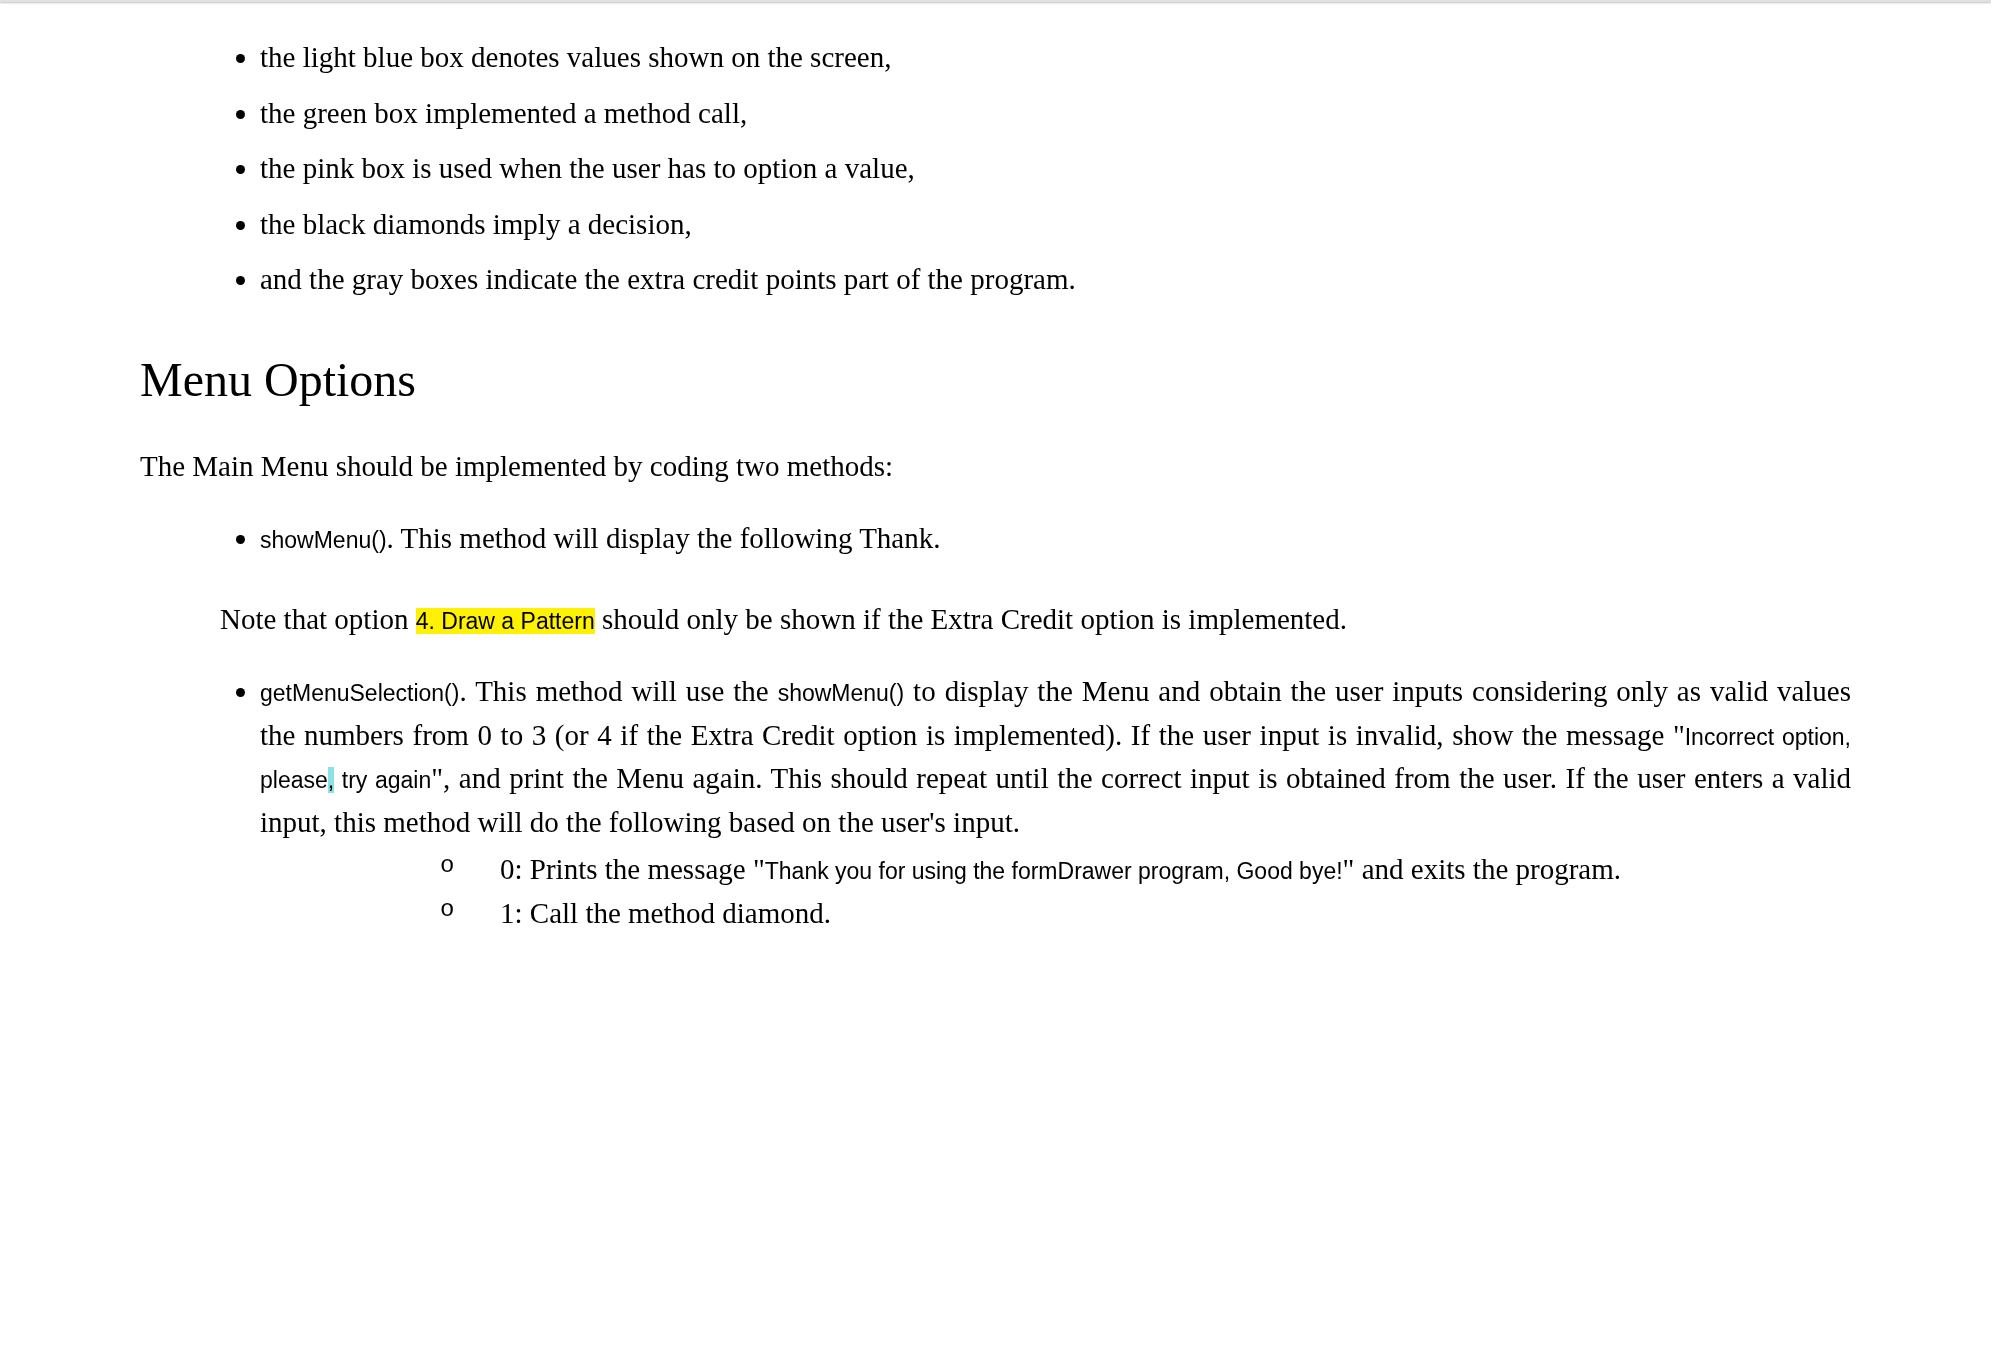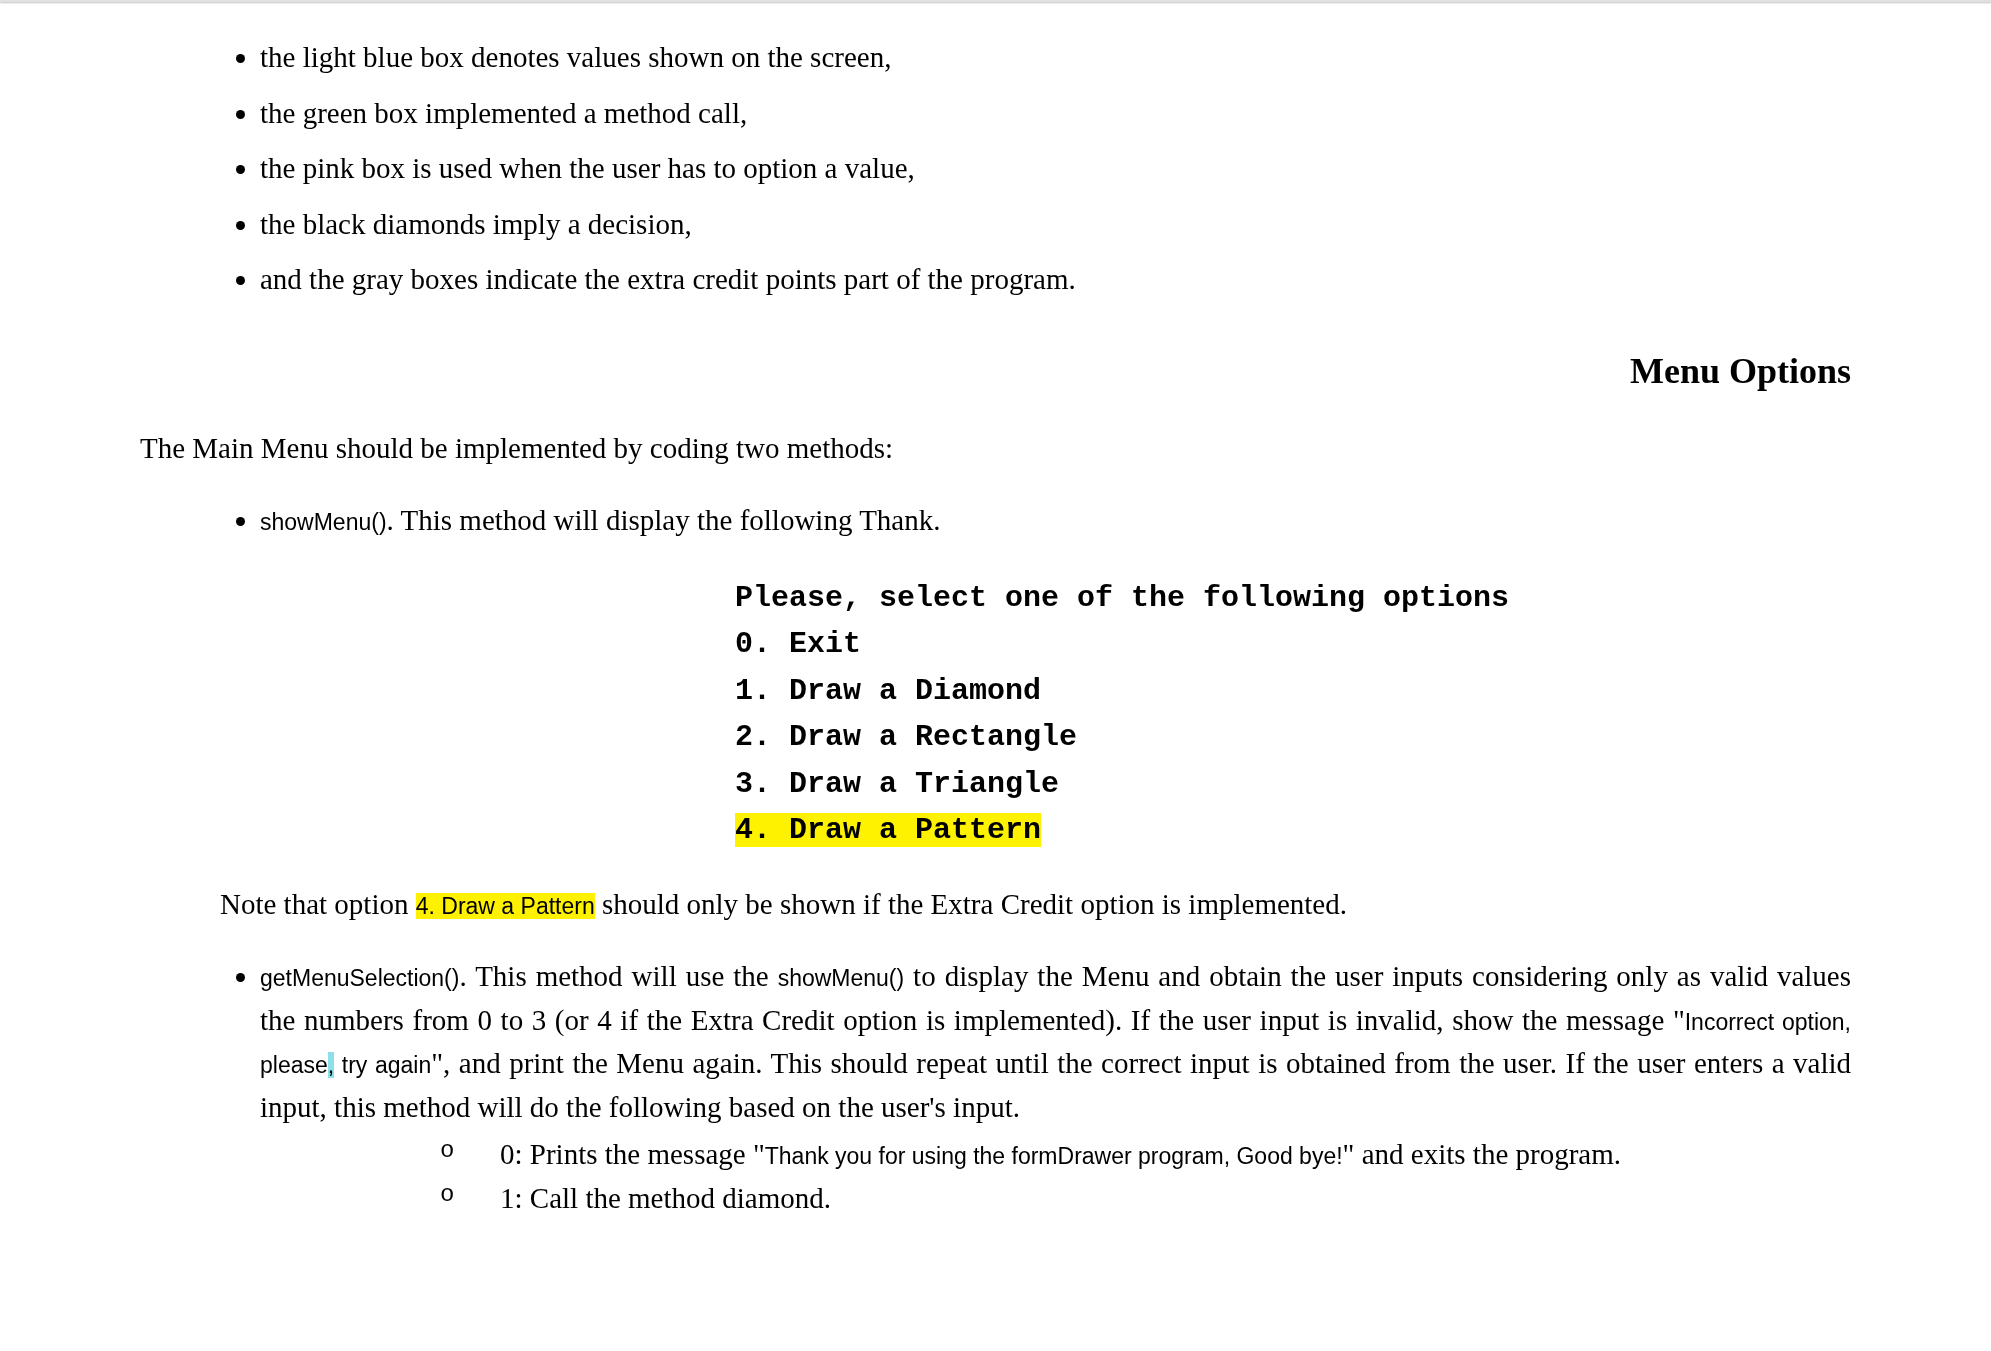--- a/index.html
+++ b/index.html
@@ -26,24 +26,23 @@
   .intro {}
   ul.disc {
     list-style: disc;
     padding-left: 120px;
     margin: 28px 0 36px 0;
   }
   ul.disc > li {
     padding: 6px 0;
   }
   h2.section {
-    font-size: 36px;
-    font-weight: bold;
+    font-size: 48px;
+    font-weight: normal;
     margin: 28px 0 28px 0;
-    text-align: right;
   }
   .body-text {}
   ul.bullets {
     list-style: disc;
     padding-left: 120px;
     margin: 0 0 0 0;
   }
   ul.bullets > li {
     padding: 0 0 8px 0;
   }
@@ -110,26 +109,20 @@
   <h2 class="section">Menu Options</h2>
 
   <p class="body-text">The Main Menu should be implemented by coding two methods:</p>
 
   <ul class="bullets">
     <li>
       <span class="mono">showMenu()</span><span>. This method will display the following Thank.</span>
     </li>
   </ul>
 
-  <div class="menu-block"><span>Please, select one of the following options</span>
-<span>0. Exit</span>
-<span>1. Draw a Diamond</span>
-<span>2. Draw a Rectangle</span>
-<span>3. Draw a Triangle</span>
-<span class="hl">4. Draw a Pattern</span></div>
 
   <p class="indent1">
     <span>Note that option </span><span class="mono hl">4. Draw a Pattern</span><span> should only be shown if the Extra Credit option is implemented.</span>
   </p>
 
   <ul class="bullets" style="margin-top:28px;">
     <li class="justify">
       <span class="mono">getMenuSelection()</span><span>. This method will use the </span><span class="mono">showMenu()</span><span> to display the Menu and obtain the user inputs considering only as valid values the numbers from 0 to 3 (or 4 if the Extra Credit option is implemented). If the user input is invalid, show the message "</span><span class="mono">Incorrect option, please</span><span class="mono hl-blue">,</span><span class="mono"> try again</span><span>", and print the Menu again. This should repeat until the correct input is obtained from the user. If the user enters a valid input, this method will do the following based on the user's input.</span>
 
       <ol class="o-list">

